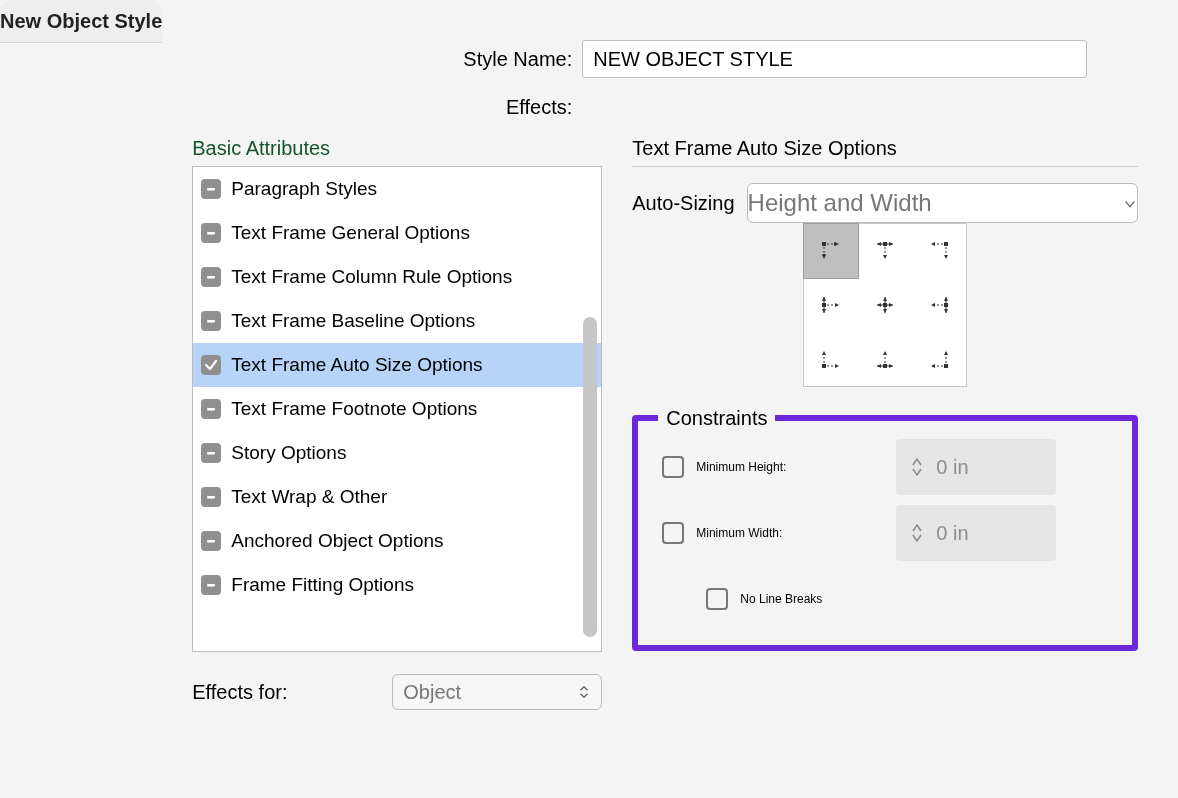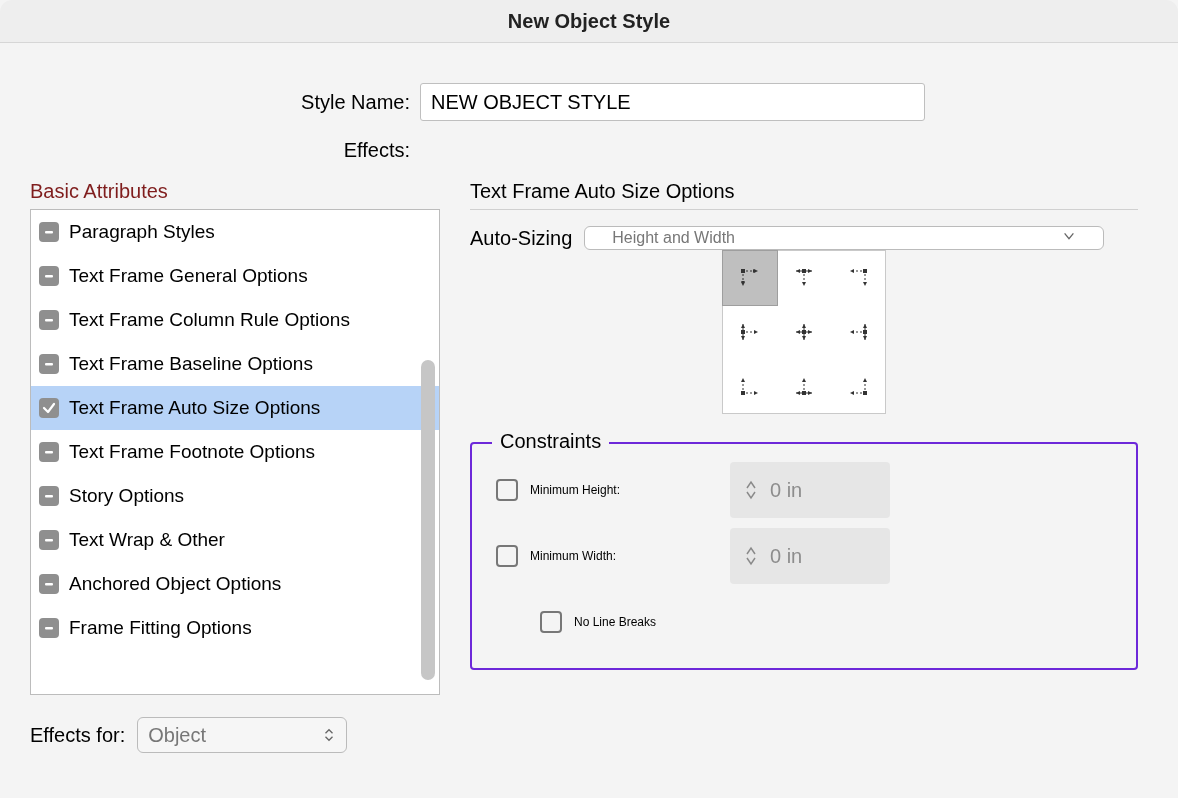--- a/index.html
+++ b/index.html
@@ -7,21 +7,20 @@
     padding: 0;
     width: 1178px;
     height: 798px;
     font-family: -apple-system, "Helvetica Neue", Arial, sans-serif;
     color: #000;
     background: #f4f4f4;
     overflow: hidden;
   }
   .dialog {
     display: flex;
-    flex-direction: column;
     width: 100%;
     height: 100%;
   }
   .title-bar {
     height: 42px;
     background: #eeeeee;
     border-top-left-radius: 12px;
     border-top-right-radius: 12px;
     border-bottom: 1px solid #d6d6d6;
     display: flex;
@@ -77,21 +76,21 @@
   .right-panel {
     flex: 1;
     padding-left: 30px;
     padding-right: 40px;
   }
 
   .section-heading {
     font-size: 20px;
     font-weight: 400;
     margin-bottom: 6px;
-    color: #7f1d1d;
+    color: #14532d;
   }
 
   
   .attr-list {
     width: 410px;
     height: 486px;
     border: 1px solid #bcbcbc;
     background: #fff;
     box-sizing: border-box;
     position: relative;
@@ -138,20 +137,21 @@
     background: #c6c6c6;
     border-radius: 8px;
   }
 
   
   .effects-row {
     display: flex;
     align-items: center;
     margin-top: 22px;
     font-size: 20px;
+    justify-content: space-between;
   }
   .effects-row .lbl {
     margin-right: 12px;
   }
   .effects-select {
     width: 210px;
     height: 36px;
     border: 1px solid #bbb;
     border-radius: 6px;
     background: #f6f6f6;
@@ -182,29 +182,29 @@
     display: flex;
     align-items: center;
   }
   .autosize-label {
     font-size: 20px;
     margin-right: 12px;
   }
   .autosize-select {
     flex: 1;
     max-width: 520px;
-    height: 24px;
+    height: 40px;
     border: 1px solid #bbb;
     border-radius: 6px;
     background: #fff;
     display: flex;
     align-items: center;
     justify-content: space-between;
-    padding: 0 27px;
-    font-size: 16px;
+    padding: 0 0;
+    font-size: 24px;
     color: #777;
     box-sizing: border-box;
     cursor: pointer;
   }
 
   
   .anchor-grid-wrap {
     display:flex;
     justify-content:center;
     margin-bottom: 28px;
@@ -226,21 +226,21 @@
     background: #bfbfbf;
     outline: 1px solid #9e9e9e;
   }
   .anchor-cell svg {
     width: 24px;
     height: 24px;
   }
 
   
   .fieldset {
-    border: 2px solid #6d28d9;
+    border: 6px solid #6d28d9;
     border-radius: 4px;
     padding: 24px 24px 24px 24px;
     position: relative;
     margin-top: 10px;
   }
   .legend {
     position: absolute;
     top: -14px;
     left: 20px;
     background: #f4f4f4;

